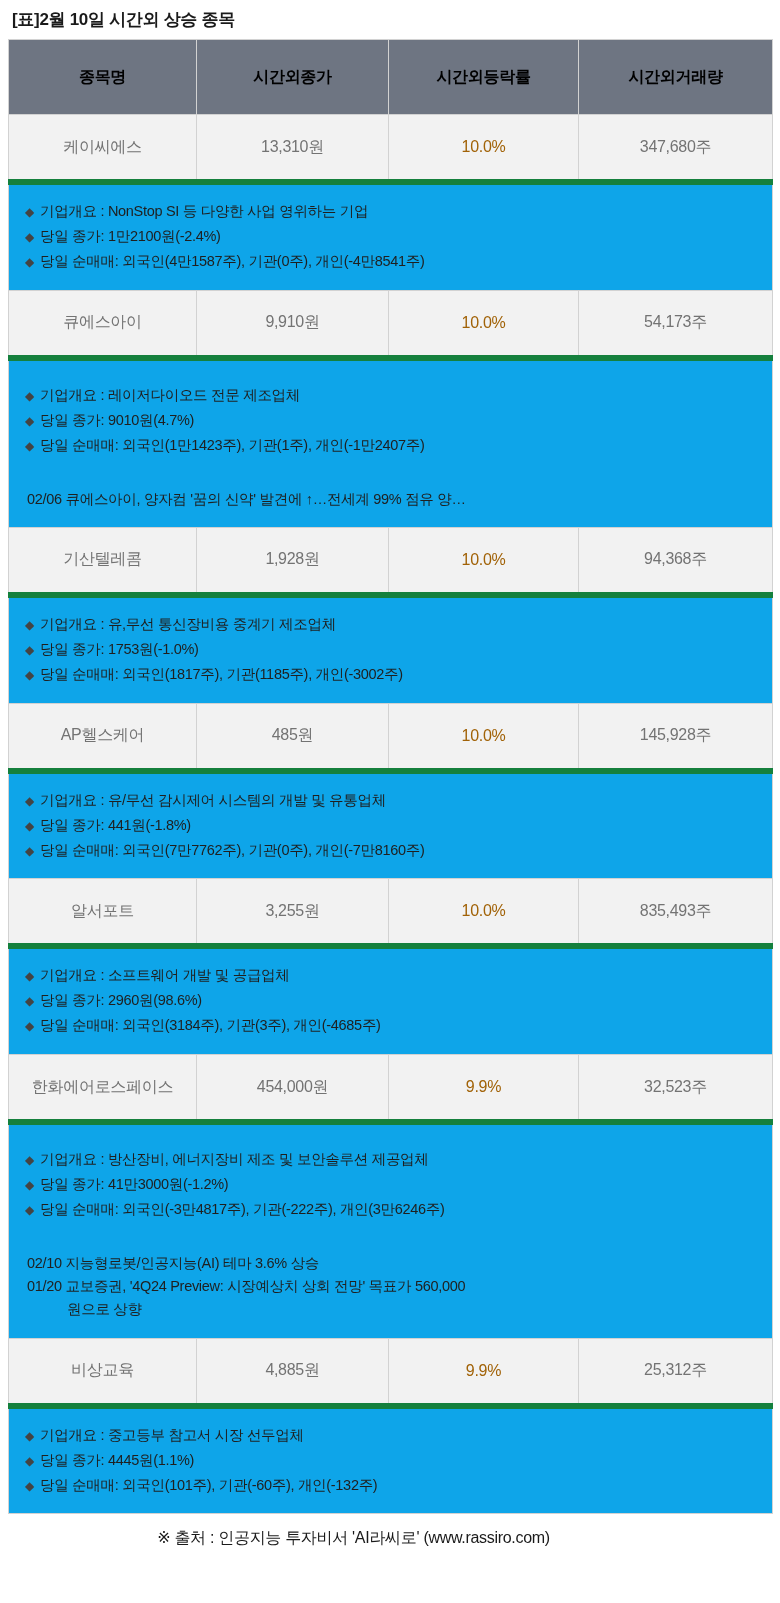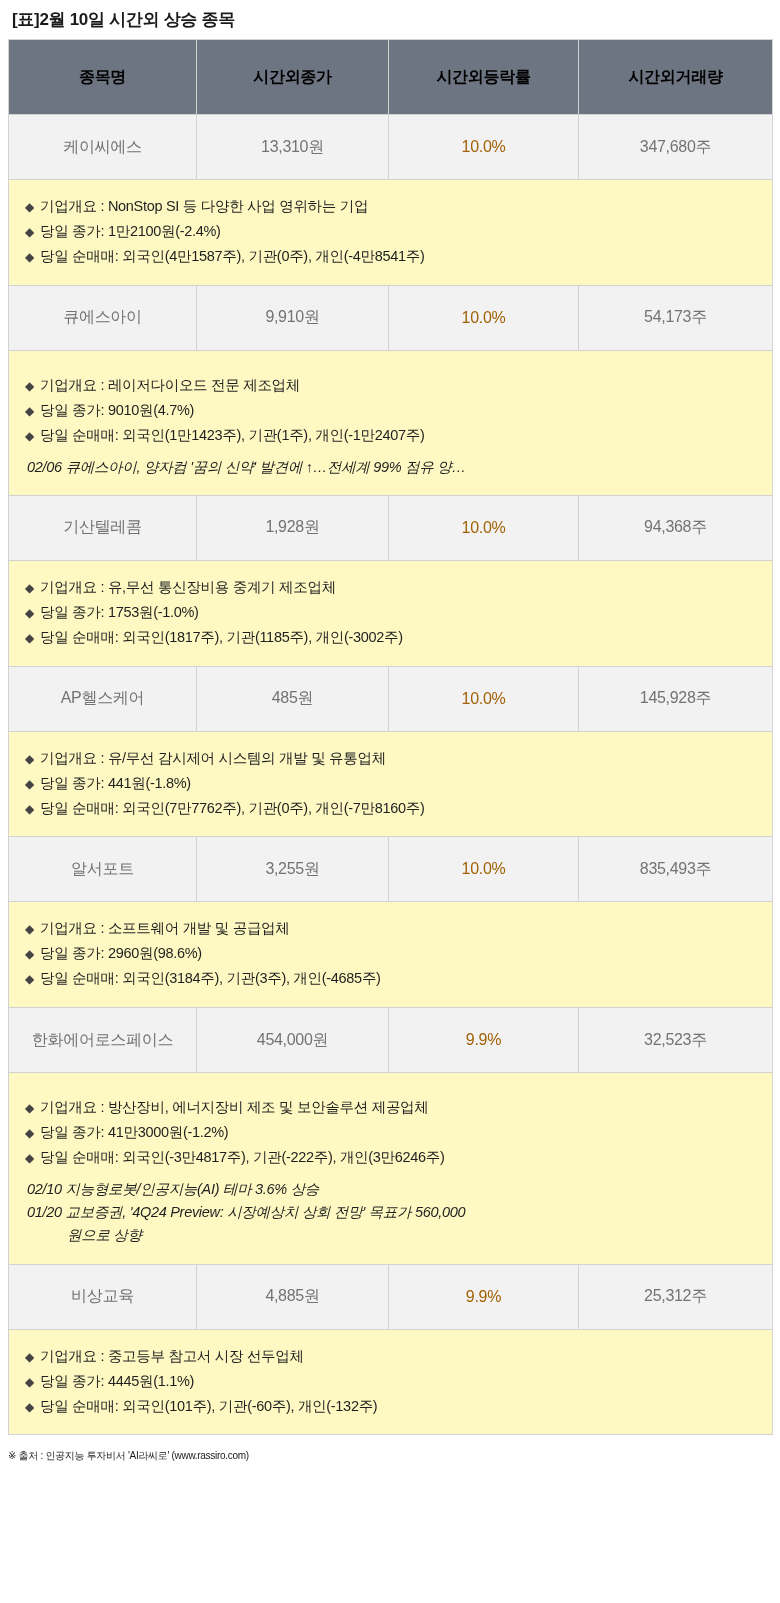--- a/index.html
+++ b/index.html
@@ -54,55 +54,54 @@
     text-align: center;
     font-size: 16px;
     letter-spacing: -0.3px;
     color: #737373;
   }
   tr.summary-row td.rate {
     color: #a16207;
     font-weight: normal;
   }
   tr.detail-row td {
-    background: #fef9c3;
+    background: #0ea5e9;
     padding: 14px 16px 16px 16px;
     vertical-align: top;
-    border-top: 1px solid #15803d;
+    border-top: 6px solid #15803d;
   }
   .bullet-line {
     font-size: 14.5px;
     line-height: 1.72;
     color: #1f1f1f;
     letter-spacing: -0.3px;
     white-space: nowrap;
   }
   .bullet-line .dia {
     color: #444444;
     font-size: 12px;
     margin-right: 6px;
   }
   .news-block {
-    margin-top: 8px;
-    font-style: italic;
+    margin-top: 30px;
   }
   .news-line {
     font-size: 14.5px;
     line-height: 1.6;
     color: #1f1f1f;
     letter-spacing: -0.3px;
     padding-left: 2px;
   }
   .news-line.indent {
     padding-left: 42px;
   }
   .spacer-top { height: 8px; }
   .source {
-    text-align: left;
-    font-size: 10px;
+    text-align: center;
+    font-size: 16px;
     color: #1a1a1a;
     padding: 14px 6px 12px 0;
     letter-spacing: -0.3px;
   }
 </style>
 </head>
 <body>
 
 <div class="page">
 

